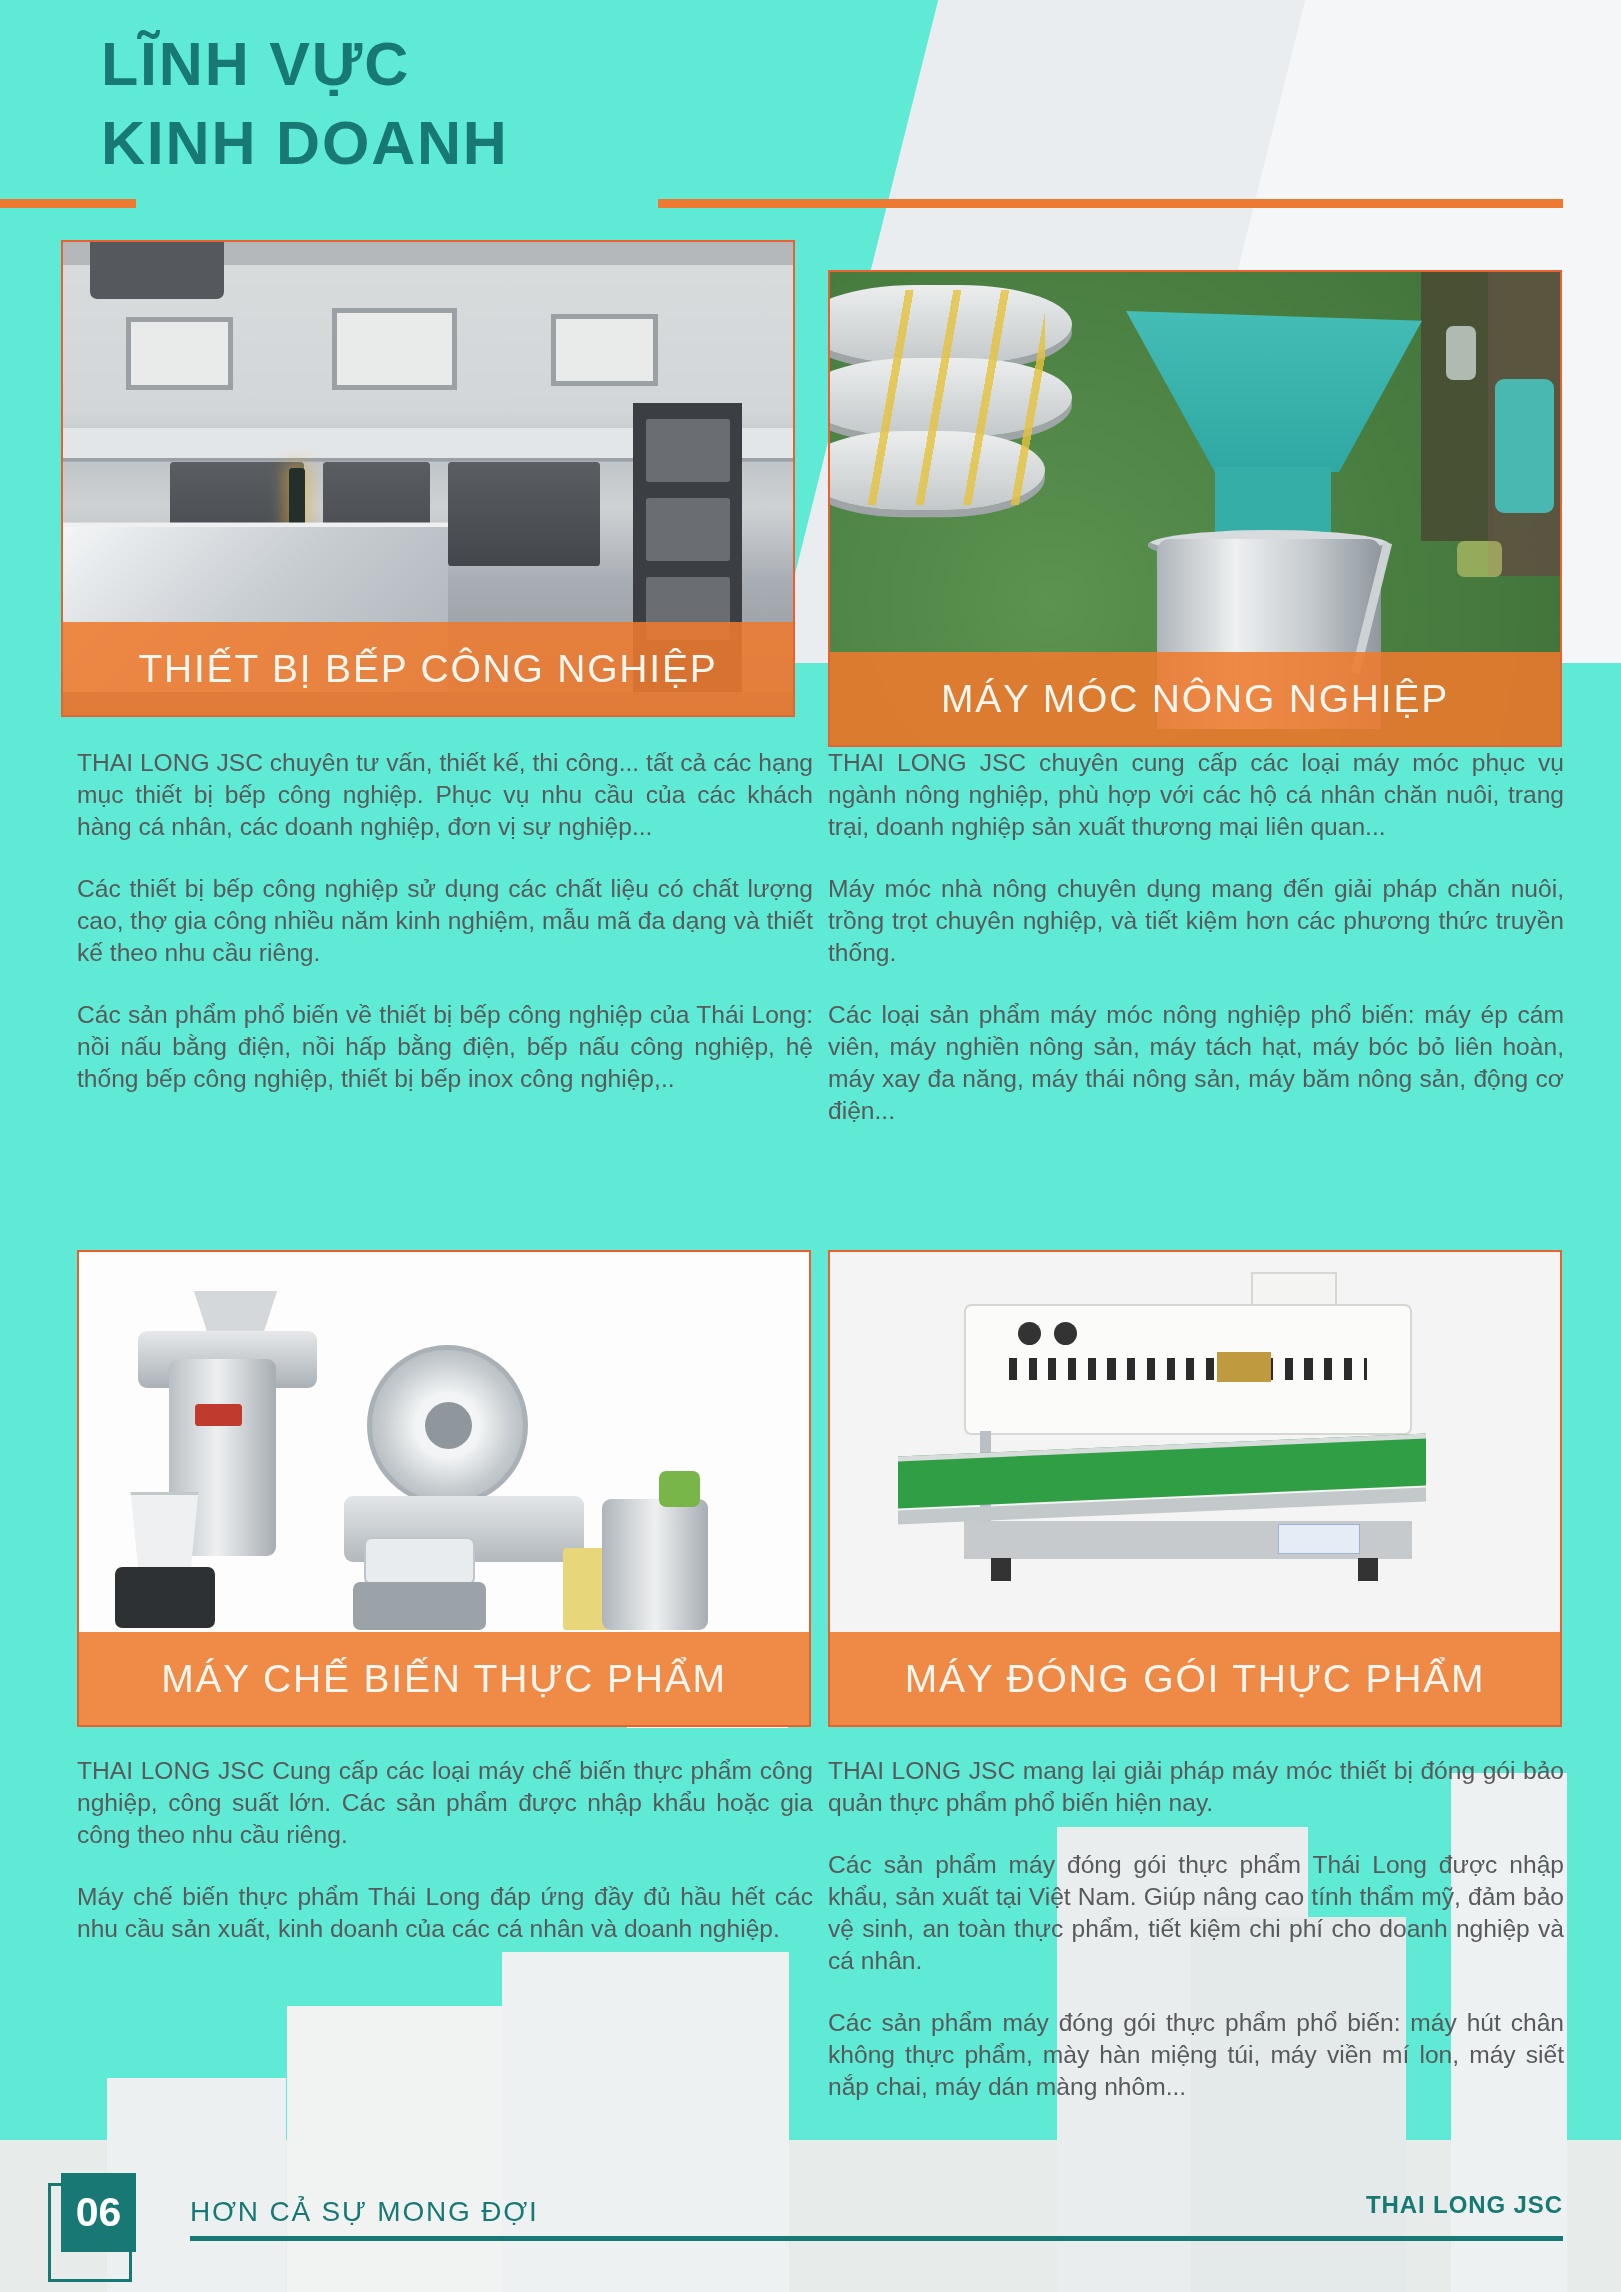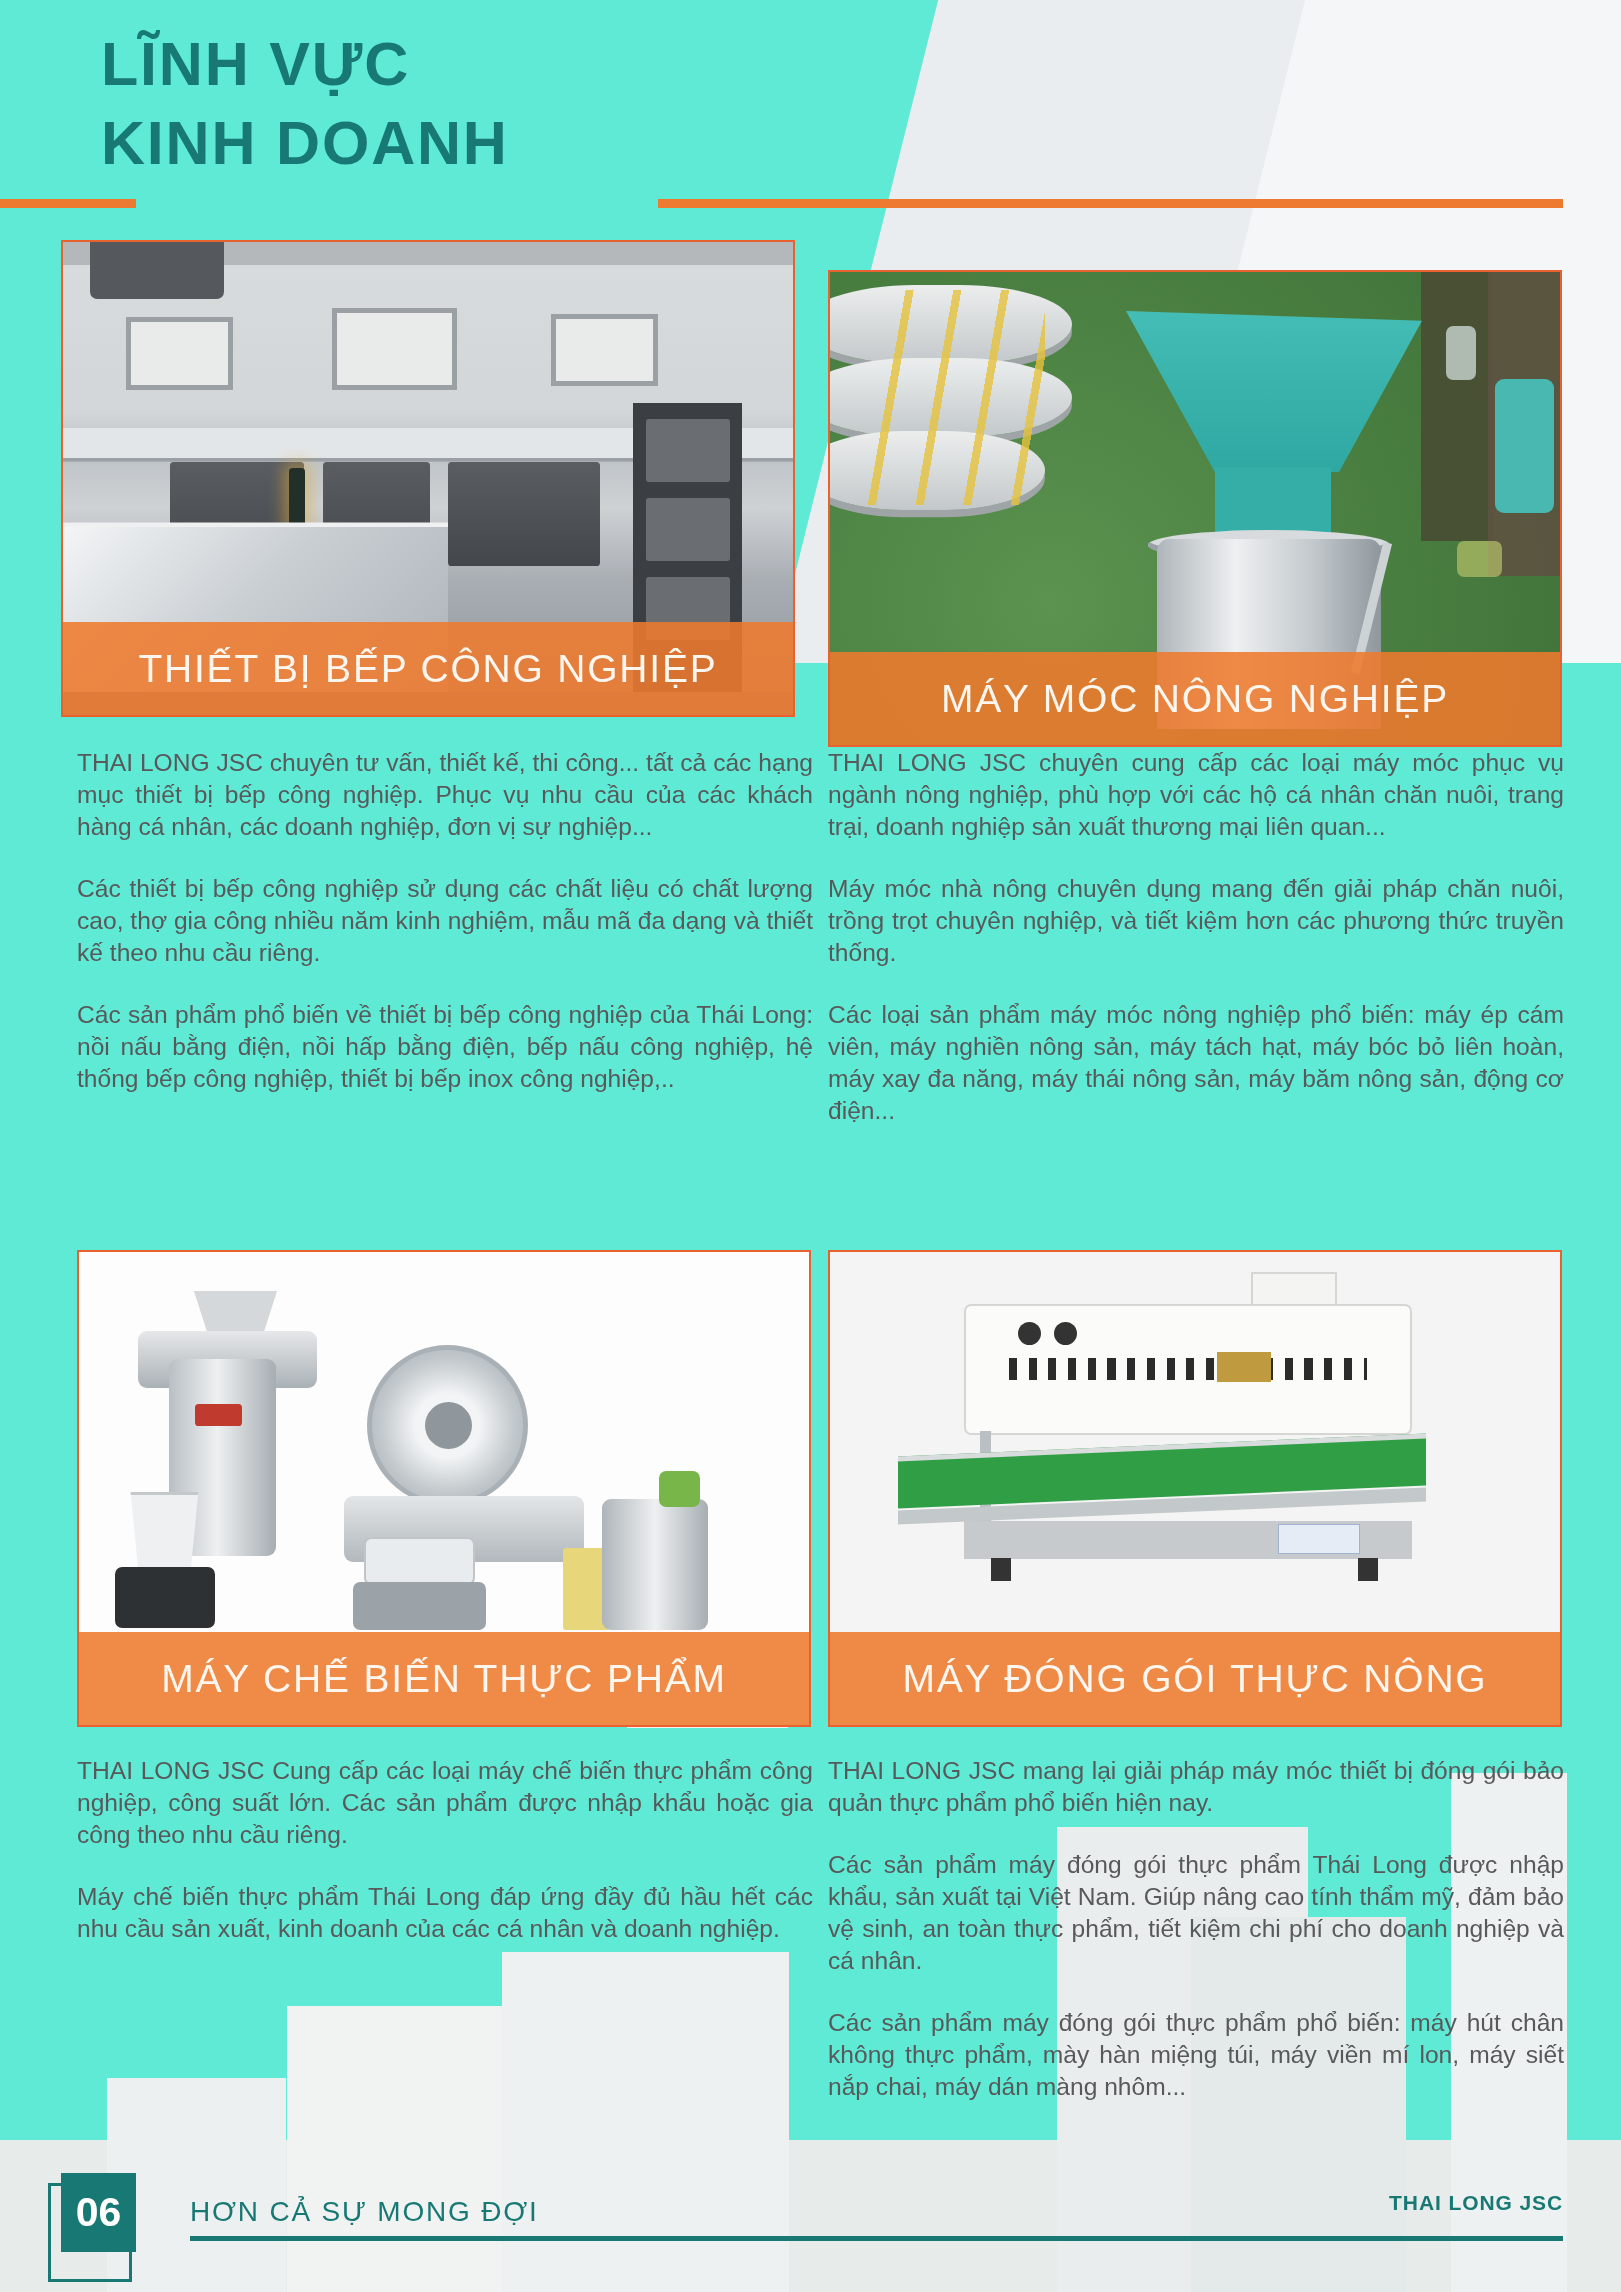--- a/index.html
+++ b/index.html
@@ -99,21 +99,21 @@
   .tcol.t3 { left:77px;  top:1755px; }
   .tcol.t4 { left:828px; top:1755px; }
   .tcol p + p { margin-top:30px; }
   
   .f-outline { position:absolute; left:48px; top:2183px; width:84px; height:99px; border:3.6px solid #187974; background:transparent; }
   .f-badge { position:absolute; left:61px; top:2173px; width:75px; height:79px; background:#187974;
              color:#fff; font-weight:bold; font-size:41px; display:flex; align-items:center; justify-content:center; }
   .f-slogan { position:absolute; left:190px; top:2196px; color:#187974; font-size:28px; letter-spacing:1.8px; }
   .f-rule { position:absolute; left:190px; top:2236px; width:1373px; height:4.5px; background:#187974; }
   .f-company { position:absolute; left:1115px; top:2191px; width:448px; text-align:right; color:#187974;
-               font-size:21px; font-weight:bold; letter-spacing:0.9px; }
+               font-size:24px; font-weight:bold; letter-spacing:0.9px; }
 </style>
 </head>
 <body>
 
 <div class="page">
 
   <div class="bg-band"></div>
   <div class="bg-band2"></div>
   <div class="sky" style="left:0; top:2140px; width:1622px; height:152px; background:#e7eceb;"></div>
   <div class="sky" style="left:1057px; top:1827px; width:251px; height:466px; background:#e9eded;"></div>
@@ -204,21 +204,21 @@
     <div class="ph s-knob1"></div>
     <div class="ph s-knob2"></div>
     <div class="ph s-pole"></div>
     <div class="ph s-belt"></div>
     <div class="ph s-frame"></div>
     <div class="ph s-base"></div>
     <div class="ph s-sticker"></div>
     <div class="ph s-foot1"></div>
     <div class="ph s-foot2"></div>
     <div class="banner">
-      <span>MÁY ĐÓNG GÓI THỰC NÔNG</span>
+      <span>MÁY ĐÓNG GÓI THỰC PHẨM</span>
     </div>
   </div>
 
   <div class="tcol t1">
     <p>THAI LONG JSC chuyên tư vấn, thiết kế, thi công... tất cả các hạng mục thiết bị bếp công nghiệp. Phục vụ nhu cầu của các khách hàng cá nhân, các doanh nghiệp, đơn vị sự nghiệp...</p>
     <p>Các thiết bị bếp công nghiệp sử dụng các chất liệu có chất lượng cao, thợ gia công nhiều năm kinh nghiệm, mẫu mã đa dạng và thiết kế theo nhu cầu riêng.</p>
     <p>Các sản phẩm phổ biến về thiết bị bếp công nghiệp của Thái Long: nồi nấu bằng điện, nồi hấp bằng điện, bếp nấu công nghiệp, hệ thống bếp công nghiệp, thiết bị bếp inox công nghiệp,..</p>
   </div>
   <div class="tcol t2">
     <p>THAI LONG JSC chuyên cung cấp các loại máy móc phục vụ ngành nông nghiệp, phù hợp với các hộ cá nhân chăn nuôi, trang trại, doanh nghiệp sản xuất thương mại liên quan...</p>

